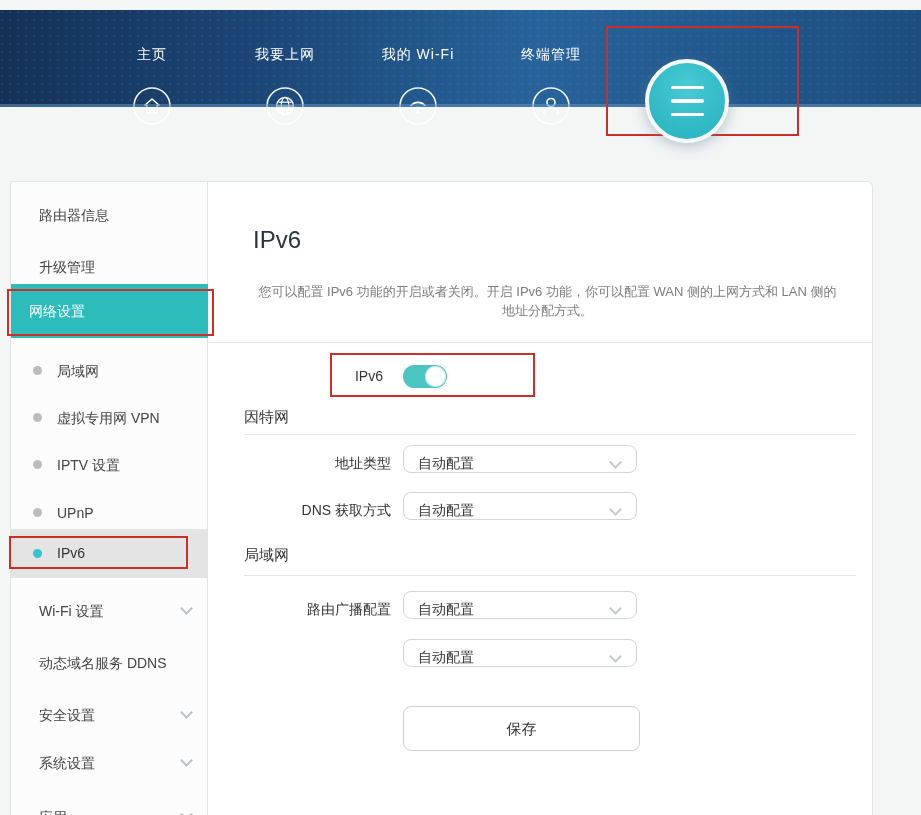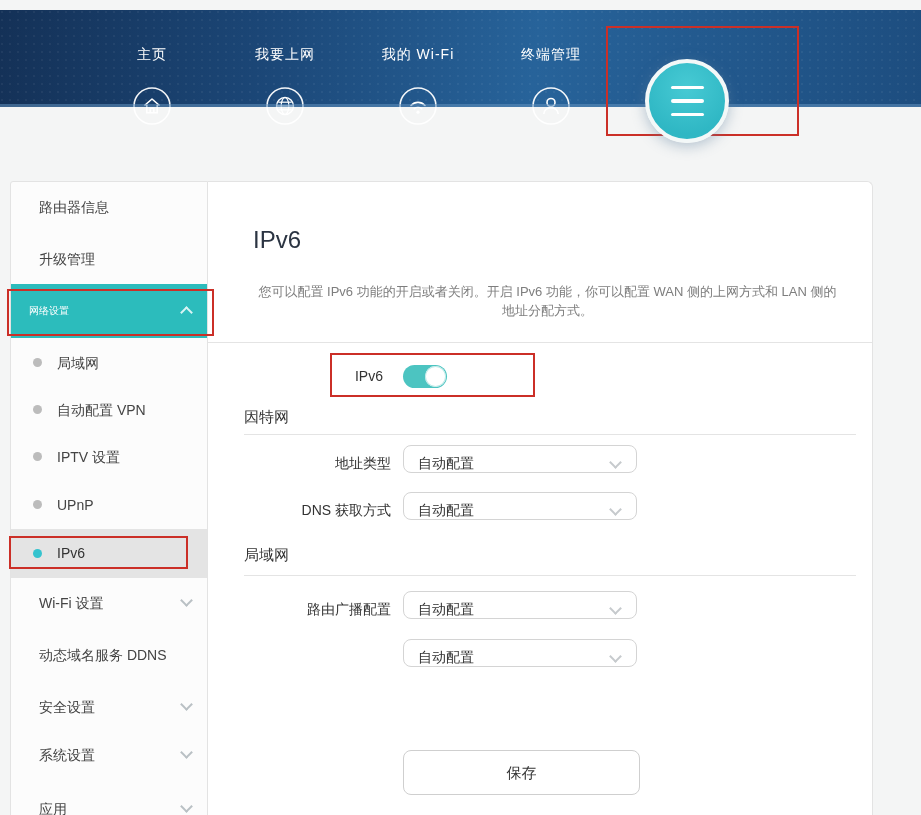--- a/index.html
+++ b/index.html
@@ -23,27 +23,27 @@
     box-shadow:0 3px 14px rgba(96,128,158,0.45);
     display:flex;flex-direction:column;align-items:center;justify-content:center;gap:10px;cursor:pointer;}
   .menu-circle span{display:block;width:33px;height:3.5px;border-radius:2px;background:#fff;}
 
   
   .redbox{position:absolute;border:2px solid #cb2f27;box-sizing:border-box;z-index:20;pointer-events:none;}
 
   
   .sidebar{position:absolute;left:10px;top:181px;width:198px;height:640px;background:#fcfcfc;
     border:1px solid #e3e3e3;box-sizing:border-box;border-radius:3px 0 0 0;}
-  .side-item{position:absolute;left:0;width:100%;height:20px;line-height:20px;font-size:14px;color:#444;cursor:pointer;}
+  .side-item{position:absolute;left:0;width:100%;height:20px;line-height:20px;font-size:14px;color:#444;cursor:pointer;margin-top:8px;}
   .side-item .txt{position:absolute;left:28px;white-space:nowrap;}
   .side-item.sub .txt{left:46px;}
   .dot{position:absolute;left:22px;top:5px;width:9px;height:9px;border-radius:50%;background:#bcbcbc;}
   .dot.active{background:#35c3ce;}
   .side-group-active{position:absolute;left:0;top:102px;width:100%;height:54px;background:#2cbcbc;color:#fff;
-    font-size:10px;line-height:54px;cursor:pointer;}
+    font-size:14px;line-height:54px;cursor:pointer;padding-left:44px;}
   .side-group-active .txt{position:absolute;left:18px;}
   .side-row-active{position:absolute;left:0;top:347px;width:100%;height:49px;background:#e4e4e4;line-height:49px;cursor:pointer;}
   .side-row-active .dot{top:20px;}
   .side-row-active .txt{position:absolute;left:46px;font-size:14px;color:#333;}
   .chev{position:absolute;width:9px;height:9px;border-right:2px solid #b9c0c4;border-bottom:2px solid #b9c0c4;box-sizing:border-box;}
   .chev.down{transform:rotate(45deg);}
   .chev.up{transform:rotate(-135deg);}
   .side-item .chev{right:16px;top:3px;}
   .side-group-active .chev{right:16px;top:24px;border-color:#d9f4f4;}
 
@@ -66,21 +66,21 @@
 
   .form-row{position:absolute;left:0;width:100%;height:36px;}
   .form-label{position:absolute;left:0;top:0;width:183px;height:36px;line-height:36px;text-align:right;font-size:14px;color:#333;}
   .select{position:absolute;left:195px;top:0;width:234px;height:28px;border:1px solid #d4d4d4;border-radius:8px;
     box-sizing:border-box;background:#fff;cursor:pointer;}
   .select-value{position:absolute;left:14px;top:0;line-height:34px;font-size:14px;color:#333;}
   .select .chev{right:16px;top:12px;border-color:#c6cacd;}
   .r1{top:263px;} .r2{top:310px;} .r3{top:409px;} .r4{top:457px;}
 
   .save-btn{position:absolute;left:195px;top:524px;width:237px;height:45px;border:1px solid #cfcfcf;border-radius:8px;
-    box-sizing:border-box;background:#fff;font-size:15px;color:#333;text-align:center;line-height:43px;cursor:pointer;margin-top:44px;}
+    box-sizing:border-box;background:#fff;font-size:15px;color:#333;text-align:center;line-height:43px;cursor:pointer;}
 </style>
 </head>
 <body>
 
 <div class="screen">
 
   <div class="nav">
     <div class="nav-item" style="left:92px;">
       <span class="nav-label">主页</span>
       <svg class="nav-ico" viewBox="0 0 40 40">
@@ -136,21 +136,21 @@
     <div class="side-group-active">
       <span class="txt">网络设置</span>
       <span class="chev up"></span>
     </div>
     <div class="side-item sub" style="top:171px;">
       <span class="dot"></span>
       <span class="txt">局域网</span>
     </div>
     <div class="side-item sub" style="top:218px;">
       <span class="dot"></span>
-      <span class="txt">自动配置 VPN</span>
+      <span class="txt">虚拟专用网 VPN</span>
     </div>
     <div class="side-item sub" style="top:265px;">
       <span class="dot"></span>
       <span class="txt">IPTV 设置</span>
     </div>
     <div class="side-item sub" style="top:313px;">
       <span class="dot"></span>
       <span class="txt">UPnP</span>
     </div>
     <div class="side-row-active">

